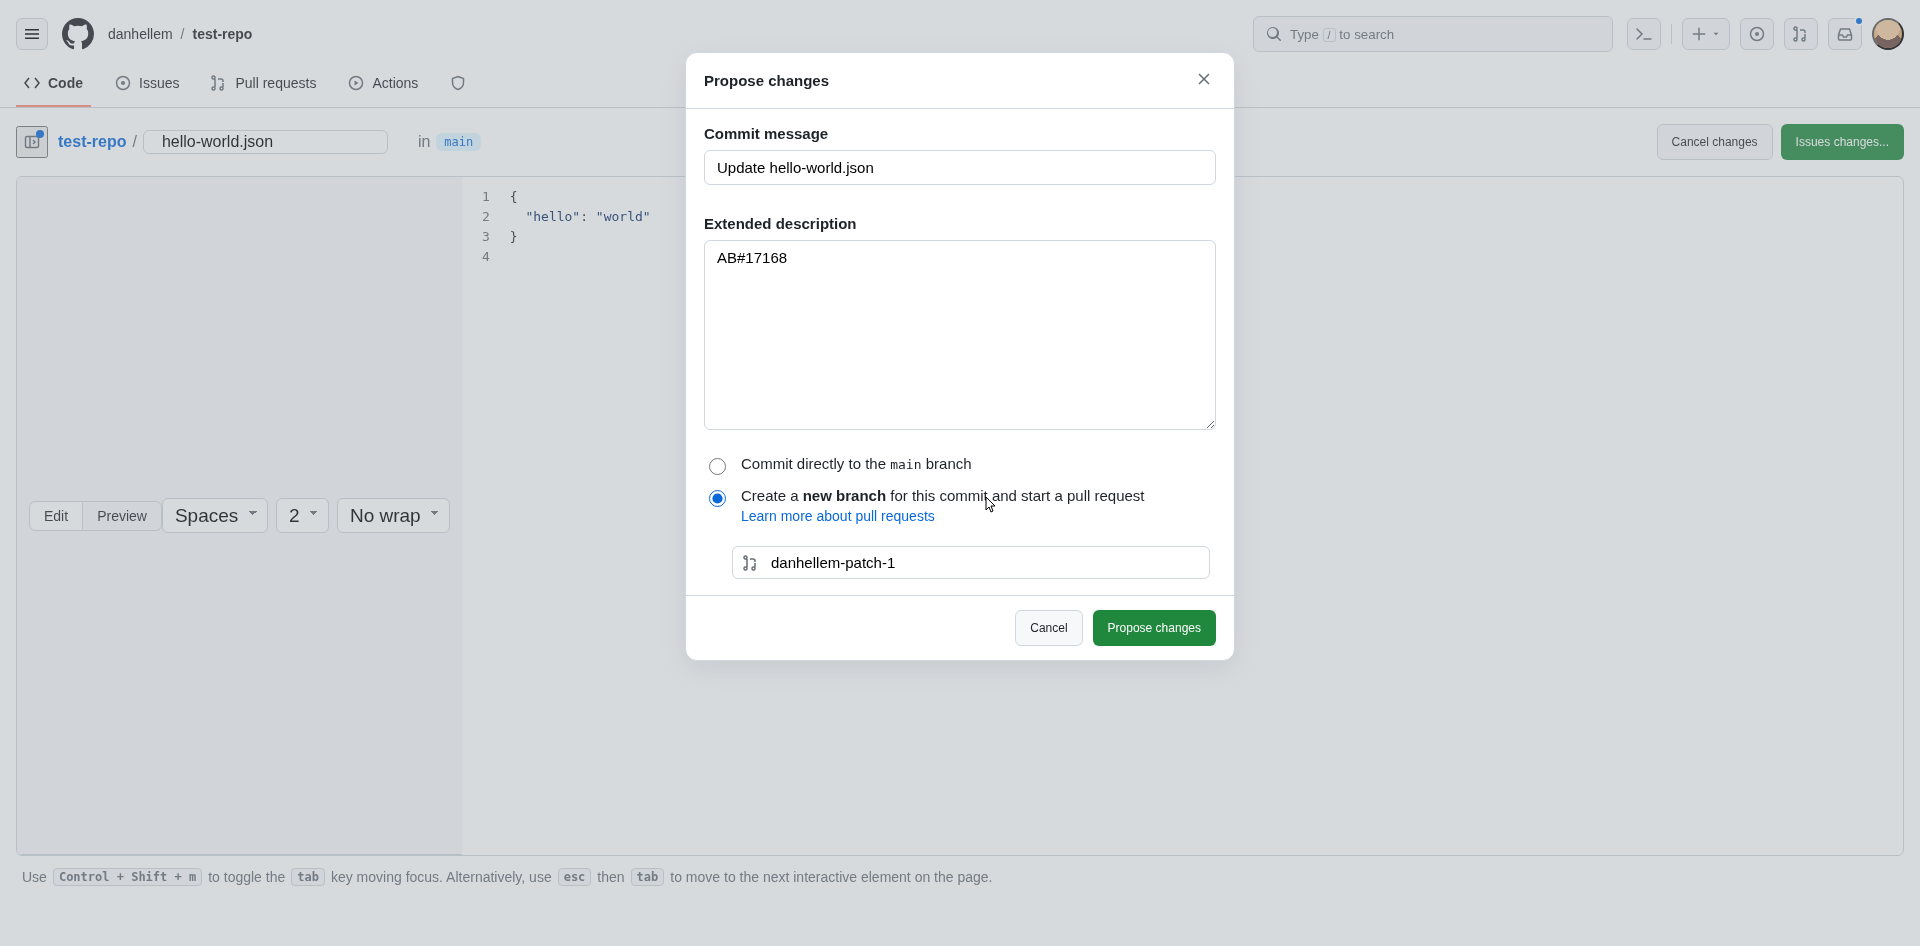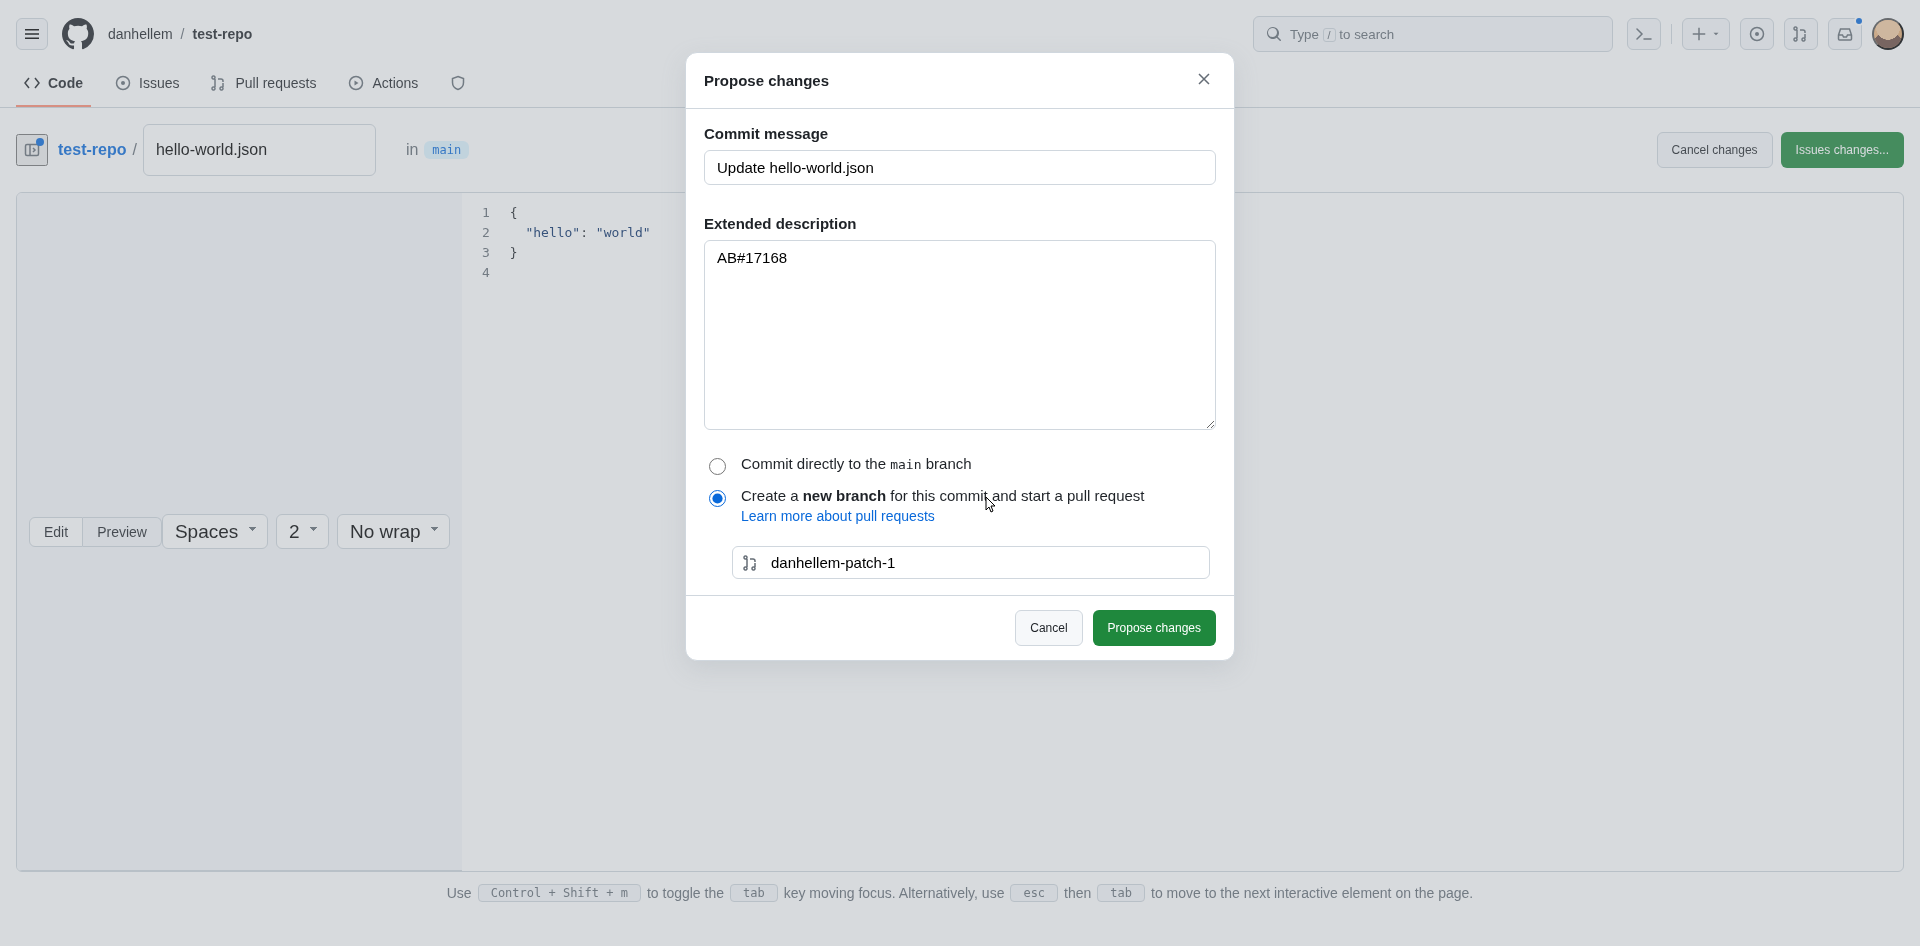--- a/index.html
+++ b/index.html
@@ -109,22 +109,22 @@
   .side-toggle{
     width:32px;height:32px;display:flex;align-items:center;justify-content:center;
     position:relative;
   }
   .side-toggle .dot{position:absolute;top:2px;right:2px;width:8px;height:8px;border-radius:50%;background:var(--accent);}
   .side-toggle svg{width:16px;height:16px;}
   .path-parts{display:flex;align-items:center;gap:6px;font-size:16px;}
   .path-parts a.repo{color:var(--accent);font-weight:600;text-decoration:none;}
   .path-parts .slash{color:var(--text-muted);}
   .file-name-input{
-    border:1px solid var(--border);border-radius:6px;height:52px;
-    padding:0 12px;font-size:16px;min-width:200px;
+    border:1px solid var(--border);border-radius:6px;height:24px;
+    padding:0 18px;font-size:16px;min-width:200px;
     font-family:inherit;
   }
   .in-label{color:var(--text-muted);font-size:16px;margin-left:24px;}
   .branch-chip{
     background:#ddf4ff;color:#0969da;padding:2px 8px;border-radius:6px;
     font-family:ui-monospace,SFMono-Regular,Consolas,monospace;font-size:12px;
   }
   .path-actions{margin-left:auto;display:flex;gap:8px;}
   .btn{
     border:1px solid var(--border);border-radius:6px;background:var(--bg-canvas);
@@ -166,26 +166,26 @@
   .editor-body{flex:1;display:flex;font-family:ui-monospace,SFMono-Regular,Consolas,monospace;font-size:13px;overflow:auto;}
   .gutter{background:#fff;color:var(--text-muted);text-align:right;padding:10px 10px 10px 20px;user-select:none;}
   .gutter div{height:20px;line-height:20px;}
   .code{padding:10px 10px;}
   .code div{height:20px;line-height:20px;white-space:pre;}
   .code .s{color:#0a3069;}
 
   
   .hint-bar{
     display:flex;align-items:center;gap:6px;color:var(--text-muted);
-    padding:12px 6px 0;font-size:14px;justify-content:center;
+    padding:12px 6px 0;font-size:14px;
   }
   .kbd{
     font-family:ui-monospace,SFMono-Regular,Consolas,monospace;
     background:var(--bg-canvas);border:1px solid var(--border);border-radius:4px;
-    padding:1px 12px;font-size:12px;
+    padding:1px 5px;font-size:12px;font-weight:bold;
   }
 
   
   .overlay{
     position:absolute;inset:0;background:rgba(140,149,159,.35);
     display:flex;align-items:flex-start;justify-content:center;
     padding-top:52px;
   }
   .modal{
     width:550px;background:#fff;border-radius:12px;

